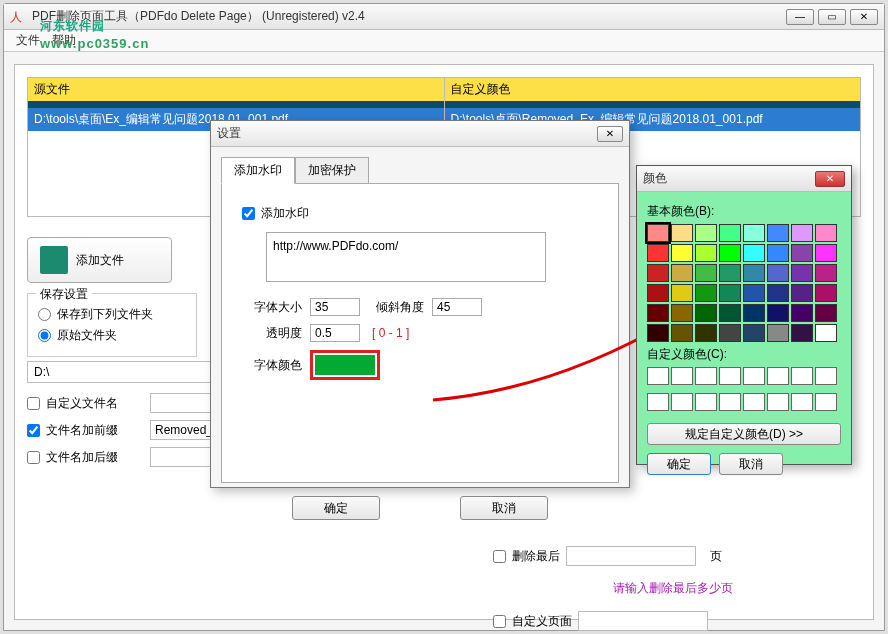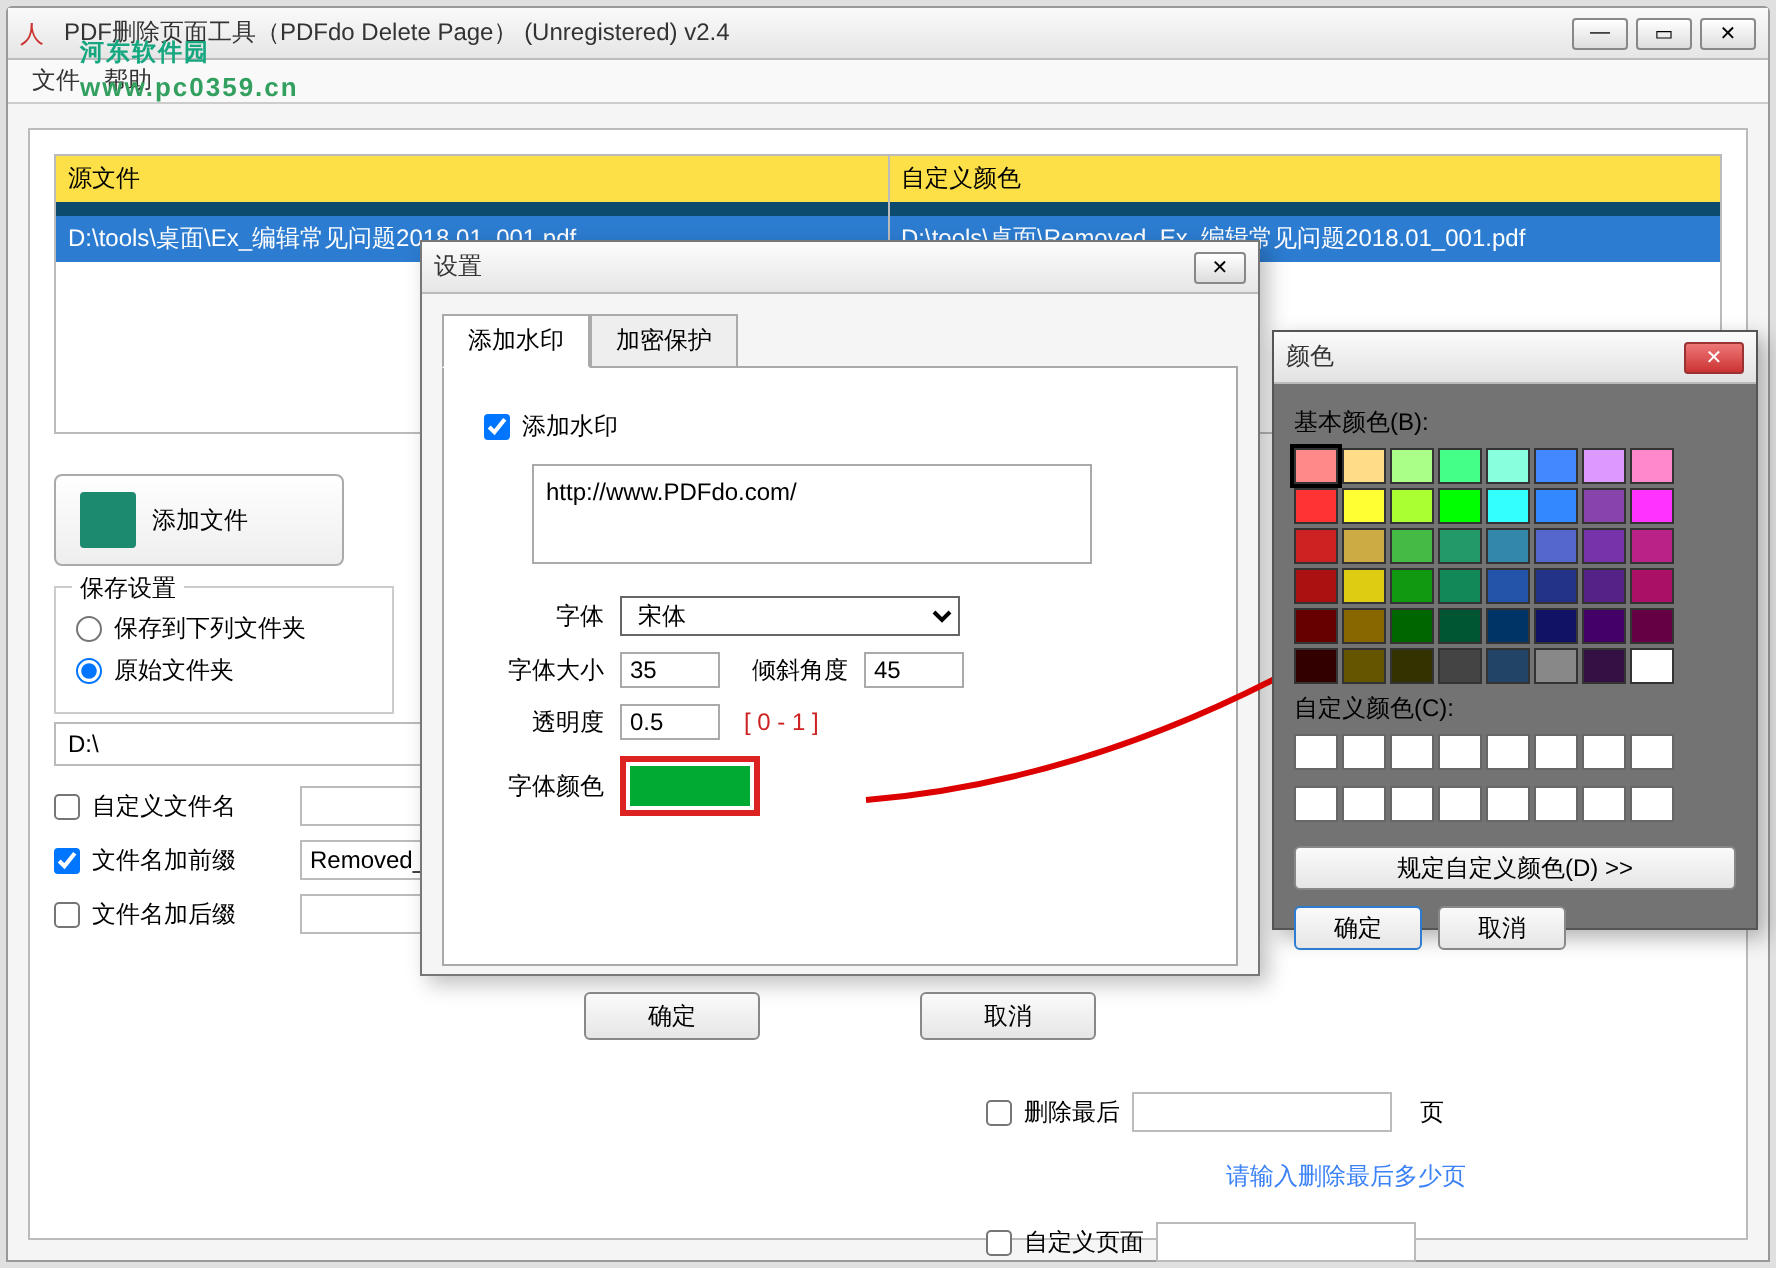--- a/index.html
+++ b/index.html
@@ -23,21 +23,21 @@
 .add-btn{margin-top:20px;width:145px;height:46px;border:1px solid #aaa;border-radius:4px;background:linear-gradient(#fff,#eee);display:flex;align-items:center;gap:8px;padding:0 12px;cursor:pointer}
 .add-btn .ic{width:28px;height:28px;background:#1b8a6e;border-radius:2px}
 .save-set{margin-top:10px;border:1px solid #ccc;padding:8px 10px;width:170px;position:relative}
 .save-set legend{position:absolute;top:-8px;left:8px;background:#fff;padding:0 4px}
 .radio-row{display:flex;align-items:center;gap:6px;margin:4px 0}
 .path-row{margin-top:4px;border:1px solid #bbb;padding:3px 6px;width:400px;background:#fff}
 .chk-row{display:flex;align-items:center;gap:6px;margin:7px 0}
 .txt-input{border:1px solid #bbb;background:#fff;padding:2px 4px;width:90px}
 .right-opts{position:absolute;left:478px;top:467px}
 .right-opts .chk-row{margin:14px 0}
-.hint-red{color:#3b82f6;margin-left:120px}
+.hint-red{color:#a21caf;margin-left:120px}
 .pg-input{border:1px solid #bbb;width:130px;padding:2px 4px;background:#fff}
 .lbl2{margin-left:8px}
 
 .dlg{position:absolute;left:210px;top:120px;width:420px;height:368px;background:#f5f5f5;border:1px solid #777;box-shadow:4px 4px 10px rgba(0,0,0,.25)}
 .dlg .titlebar{background:linear-gradient(#fcfcfc,#e6e6e6)}
 .dlg .close{width:26px;height:16px;border:1px solid #888;border-radius:2px;background:linear-gradient(#fff,#ddd);display:flex;align-items:center;justify-content:center;font-size:10px;cursor:pointer}
 .tabs{display:flex;margin:10px 10px 0 10px}
 .tab{padding:4px 12px;border:1px solid #aaa;background:#eee;cursor:pointer}
 .tab.active{background:#fff;border-bottom:1px solid #fff;position:relative;z-index:2}
 .tab-panel{margin:0 10px 10px 10px;border:1px solid #aaa;background:#fff;padding:14px 20px;height:300px;position:relative;top:-1px}
@@ -45,21 +45,21 @@
 .form-row{display:flex;align-items:center;margin:8px 0;gap:8px}
 .form-row label{width:60px;text-align:right}
 .sel{border:1px solid #666;background:#fff;padding:1px 4px;width:170px}
 .num{border:1px solid #aaa;width:50px;padding:1px 4px;background:#fff}
 .range{color:#c22;margin-left:4px}
 .color-swatch{border:3px solid #d22;padding:2px}
 .color-swatch .inner{width:60px;height:20px;background:#0a3}
 .dlg-btns{display:flex;justify-content:center;gap:80px;margin-top:12px}
 .dlg-btn{width:88px;height:24px;border:1px solid #888;border-radius:3px;background:linear-gradient(#fafafa,#e6e6e6);cursor:pointer}
 
-.cpick{position:absolute;left:636px;top:165px;width:243px;height:300px;background:#737373;border:1px solid #555;box-shadow:4px 4px 10px rgba(0,0,0,.3)}
+.cpick{position:absolute;left:636px;top:165px;width:216px;height:300px;background:#86efac;border:1px solid #555;box-shadow:4px 4px 10px rgba(0,0,0,.3)}
 .cpick .titlebar{background:linear-gradient(#fbfbfb,#e2e2e2)}
 .cpick .close-red{width:30px;height:16px;background:linear-gradient(#e77,#c33);border:1px solid #933;border-radius:2px;color:#fff;font-size:10px;display:flex;align-items:center;justify-content:center;cursor:pointer}
 .cp-body{padding:8px 10px}
 .cp-lbl{margin:3px 0}
 .swatches{display:grid;grid-template-columns:repeat(8,22px);gap:2px;margin:4px 0}
 .sw{width:22px;height:18px;border:1px solid #333;cursor:pointer}
 .sw.sel{outline:2px solid #000}
 .custom-row{display:grid;grid-template-columns:repeat(8,22px);gap:2px;margin:4px 0 8px 0}
 .cust{width:22px;height:18px;border:1px solid #666;background:#fff;cursor:pointer}
 .cp-wide-btn{width:100%;height:22px;border:1px solid #888;background:linear-gradient(#fafafa,#e6e6e6);border-radius:3px;cursor:pointer;margin:4px 0}
@@ -168,24 +168,20 @@
   <div class="tabs">
     <div class="tab active">添加水印</div>
     <div class="tab">加密保护</div>
   </div>
   <div class="tab-panel">
     <div class="chk-row">
         <input type="checkbox" checked="" style="">
         <span>添加水印</span>
       </div>
     <div class="wm-text">http://www.PDFdo.com/</div>
-    <div class="form-row">
-      <label>字体</label>
-      <select class="sel"><option>宋体</option></select>
-    </div>
     <div class="form-row">
       <label>字体大小</label>
       <input class="num" value="35" style="">
       <label style="width:56px;text-align:right">倾斜角度</label>
       <input class="num" value="45" style="">
     </div>
     <div class="form-row">
       <label>透明度</label>
       <input class="num" value="0.5" style="">
       <span class="range">[ 0 - 1 ]</span>

